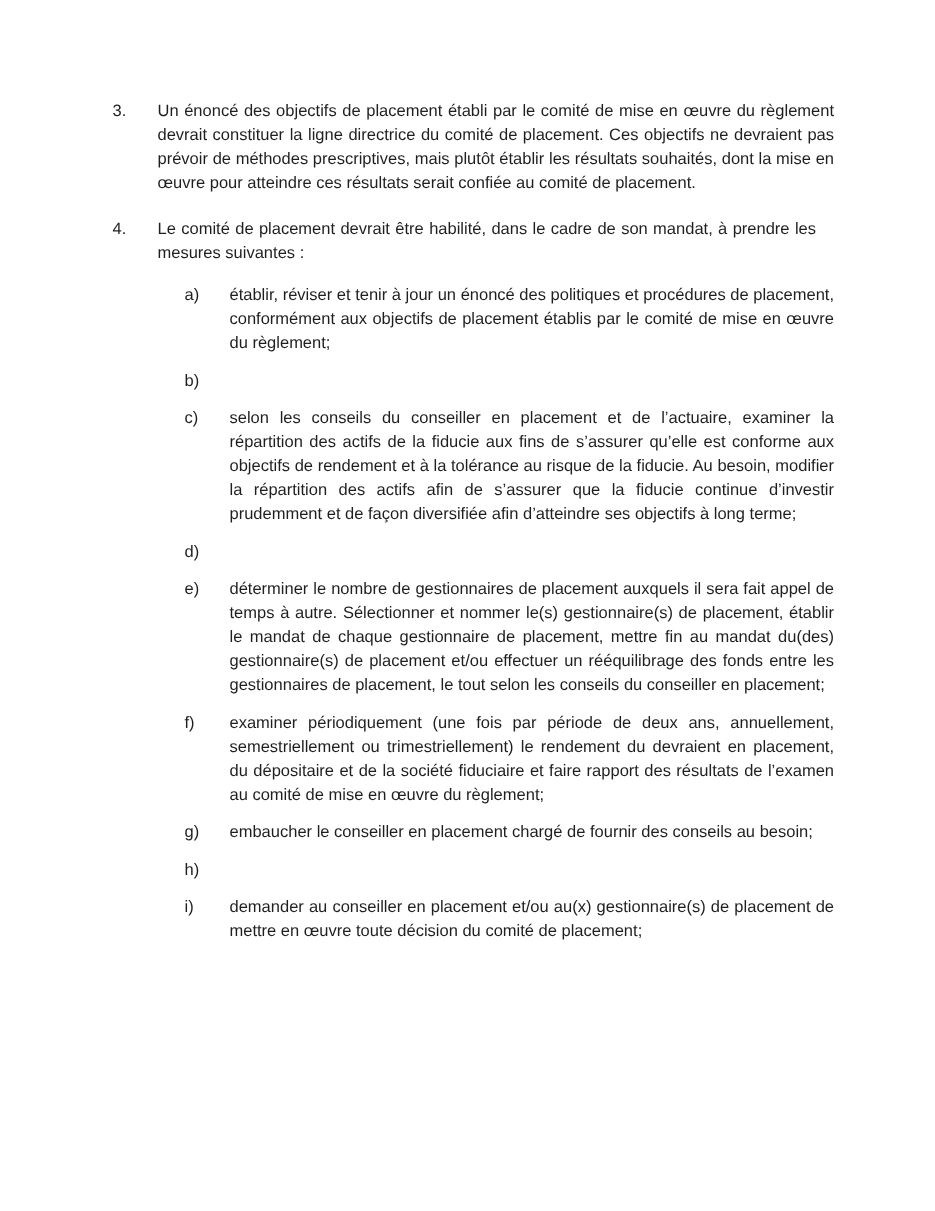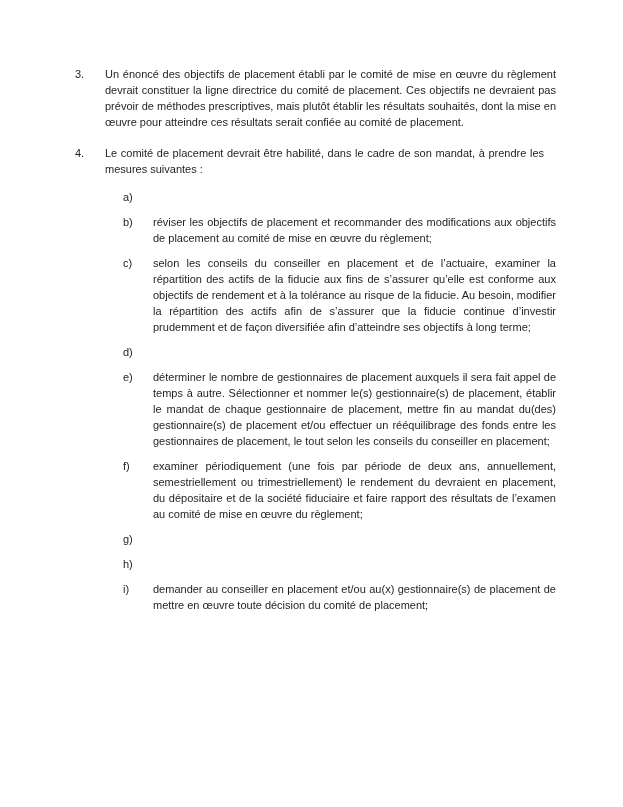--- a/index.html
+++ b/index.html
@@ -61,25 +61,25 @@
     <div class="item-body">Un énoncé des objectifs de placement établi par le comité de mise en œuvre du règlement devrait constituer la ligne directrice du comité de placement. Ces objectifs ne devraient pas prévoir de méthodes prescriptives, mais plutôt établir les résultats souhaités, dont la mise en œuvre pour atteindre ces résultats serait confiée au comité de placement.</div>
   </div>
 
   <div class="item item-4">
     <div class="item-num">4.</div>
     <div class="item-body">
       <p class="item-intro">Le comité de placement devrait être habilité, dans le cadre de son mandat, à prendre les mesures suivantes :</p>
 
       <div class="subitem">
         <div class="sub-label">a)</div>
+        <div class="sub-body">établir, réviser et tenir à jour un énoncé des politiques et procédures de placement, conformément aux objectifs de placement établis par le comité de mise en œuvre du règlement;</div>
       </div>
 
       <div class="subitem">
         <div class="sub-label">b)</div>
-        <div class="sub-body">réviser les objectifs de placement et recommander des modifications aux objectifs de placement au comité de mise en œuvre du règlement;</div>
       </div>
 
       <div class="subitem">
         <div class="sub-label">c)</div>
         <div class="sub-body">selon les conseils du conseiller en placement et de l’actuaire, examiner la répartition des actifs de la fiducie aux fins de s’assurer qu’elle est conforme aux objectifs de rendement et à la tolérance au risque de la fiducie. Au besoin, modifier la répartition des actifs afin de s’assurer que la fiducie continue d’investir prudemment et de façon diversifiée afin d’atteindre ses objectifs à long terme;</div>
       </div>
 
       <div class="subitem">
         <div class="sub-label">d)</div>
       </div>
@@ -89,20 +89,21 @@
         <div class="sub-body">déterminer le nombre de gestionnaires de placement auxquels il sera fait appel de temps à autre. Sélectionner et nommer le(s) gestionnaire(s) de placement, établir le mandat de chaque gestionnaire de placement, mettre fin au mandat du(des) gestionnaire(s) de placement et/ou effectuer un rééquilibrage des fonds entre les gestionnaires de placement, le tout selon les conseils du conseiller en placement;</div>
       </div>
 
       <div class="subitem">
         <div class="sub-label">f)</div>
         <div class="sub-body">examiner périodiquement (une fois par période de deux ans, annuellement, semestriellement ou trimestriellement) le rendement du devraient en placement, du dépositaire et de la société fiduciaire et faire rapport des résultats de l’examen au comité de mise en œuvre du règlement;</div>
       </div>
 
       <div class="subitem">
         <div class="sub-label">g)</div>
+        <div class="sub-body">embaucher le conseiller en placement chargé de fournir des conseils au besoin;</div>
       </div>
 
       <div class="subitem">
         <div class="sub-label">h)</div>
       </div>
 
       <div class="subitem">
         <div class="sub-label">i)</div>
         <div class="sub-body">demander au conseiller en placement et/ou au(x) gestionnaire(s) de placement de mettre en œuvre toute décision du comité de placement;</div>
       </div>

